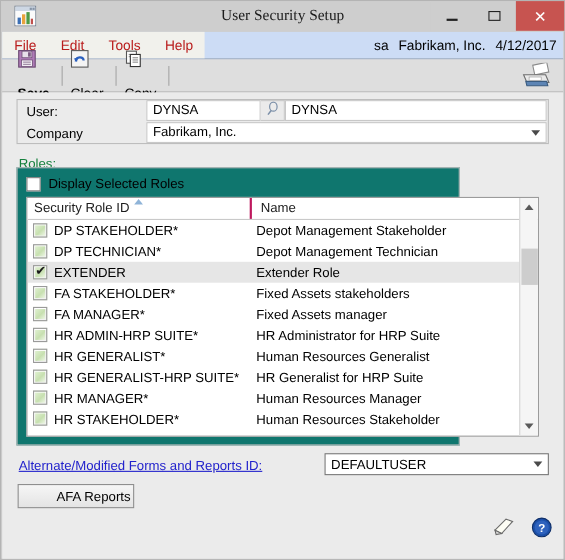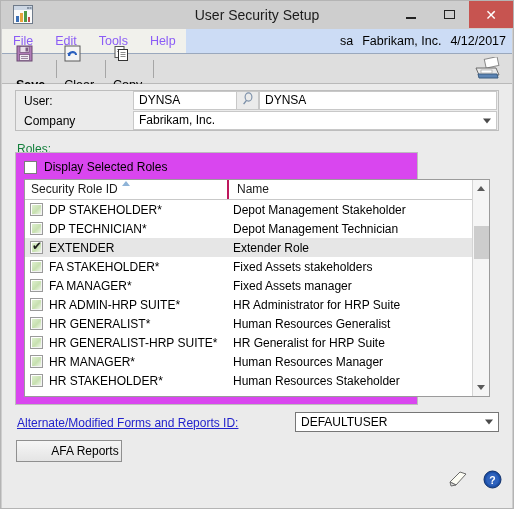--- a/index.html
+++ b/index.html
@@ -37,21 +37,21 @@
     width: 20px; height: 19px;
   }
   .title-text {
     position: absolute;
     left: 0; top: 0;
     width: 512px; height: 28px;
     line-height: 28px;
     text-align: center;
     font-size: 14px;
     color: #1b1b1b;
-    font-family: Liberation Sans, sans-serif;
+    font-family: Liberation Serif, serif;
   }
   .caption-buttons {
     position: absolute;
     right: 0; top: 0;
     height: 27px;
     display: flex;
   }
   .cap-btn {
     width: 39px; height: 27px;
     display: flex; align-items: center; justify-content: center;
@@ -84,21 +84,21 @@
   .menu-left {
     position: absolute; left: 0; top: 0;
     width: 184px; height: 24px;
     background: #f1f1ec;
     display: flex; align-items: center;
   }
   .menu-item {
     padding: 0 11px;
     font-size: 12.5px;
     line-height: 24px;
-    color: #8b5cf6;
+    color: #b91c1c;
     cursor: default;
   }
   .status-right {
     position: absolute;
     right: 6px; top: 0;
     height: 24px; line-height: 24px;
     font-size: 12.5px;
     color: #000;
     display: flex; gap: 9px; margin-left: 48px;
   }
@@ -194,21 +194,21 @@
   
   .roles-label {
     position: absolute; left: 15px; top: 58px;
     font-size: 12px; color: #15803d;
   }
   .roles-panel {
     position: absolute;
     left: 13px; top: 68px;
     width: 403px; height: 253px;
     border: 1px solid #bdbdbd;
-    background: #d946ef;
+    background: #0f766e;
     box-sizing: border-box;
   }
   .chk-row {
     position: absolute; left: 8px; top: 7px;
     display: flex; align-items: center; gap: 7px;
     cursor: default;
   }
   .chk-box {
     width: 13px; height: 13px;
     background: #fff;

